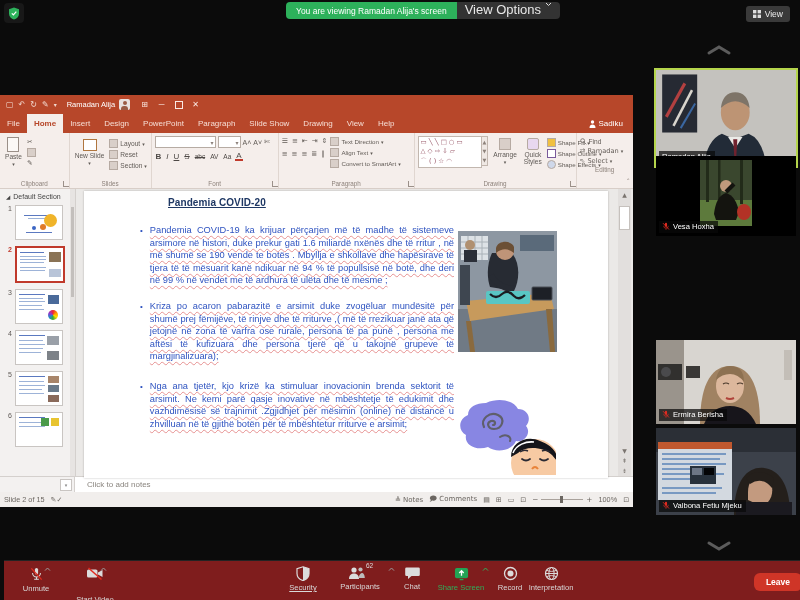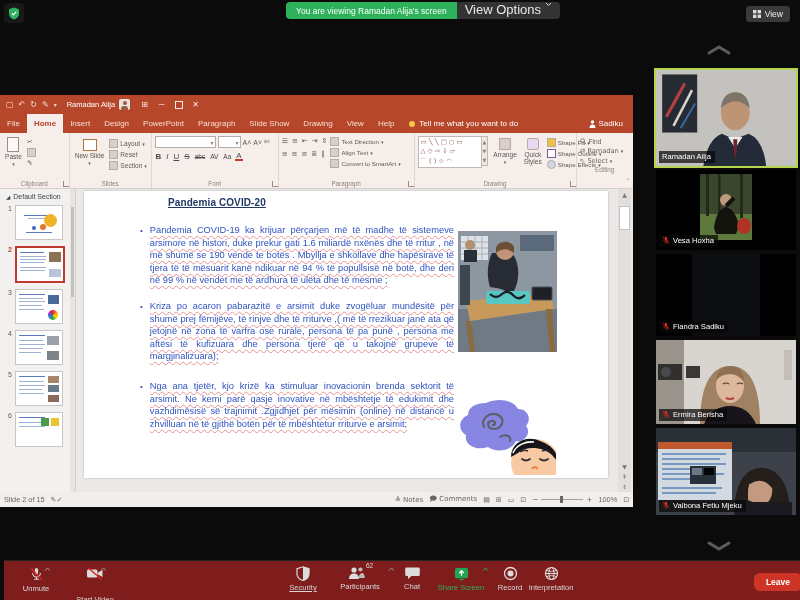--- a/index.html
+++ b/index.html
@@ -184,24 +184,20 @@
       <div class="tab">File</div>
       <div class="tab active">Home</div>
       <div class="tab">Insert</div>
       <div class="tab">Design</div>
       <div class="tab">PowerPoint</div>
       <div class="tab">Paragraph</div>
       <div class="tab">Slide Show</div>
       <div class="tab">Drawing</div>
       <div class="tab">View</div>
       <div class="tab">Help</div>
-      <div class="tellme">
-        <span class="bulb"></span>
-        <span>Tell me what you want to do</span>
-      </div>
       <div class="share-tab">
         <svg width="7" height="8" viewBox="0 0 7 8">
             <circle cx="3.5" cy="2" r="1.7" fill="#fff"></circle>
             <path d="M.5 8 C.5 5.6 2 4.6 3.5 4.6 C5 4.6 6.5 5.6 6.5 8 Z" fill="#fff"></path>
           </svg>
         <span>Sadiku</span>
       </div>
     </div>
 
     <div class="ribbon">
@@ -533,20 +529,26 @@
           <span class="vthumb"></span>
           <span class="vs-bottom g">
             <span>▼</span>
             <span>⇞</span>
             <span>⇟</span>
           </span>
         </div>
       </div>
     </div>
 
+    <div class="notes-bar">
+      <div class="notes-stub">
+          <span class="notes-drop g">▾</span>
+        </div>
+      <div class="notes-text">Click to add notes</div>
+    </div>
 
     <div class="statusbar">
       <span>Slide 2 of 15</span>
       <span class="g sb-ic">✎✓</span>
       <div class="sb-right">
         <span class="g sb-ic">≜ <span>Notes</span></span>
         <span class="g sb-ic">🗩 <span>Comments</span></span>
         <span class="g sb-ic">▤</span>
         <span class="g sb-ic">⊞</span>
         <span class="g sb-ic">▭</span>
@@ -579,21 +581,21 @@
       <ellipse cx="77" cy="38" rx="14" ry="16" fill="#bd9474"></ellipse>
       <path d="M63 34 Q65 20 77 20 Q89 20 91 34 Q84 28 77 28 Q70 28 63 34 Z" fill="#7e7468"></path>
       <polygon points="70,60 77,70 84,60" fill="#ebebe8"></polygon>
       <polygon points="75,62 79,62 78,78 76,78" fill="#70222e"></polygon>
     </svg>
     <span class="name-tag">
         <span>Ramadan Alija</span>
       </span>
   </div>
 
-  <div class="tile" style="top:170px;height:80px;">
+  <div class="tile" style="top:156px;height:80px;">
     <svg width="140" height="80" viewBox="0 0 140 80">
       <rect width="140" height="80" fill="#000"></rect>
       <rect x="44" y="4" width="52" height="66" fill="#3a472e"></rect>
       <rect x="44" y="44" width="52" height="26" fill="#5d7a3c"></rect>
       <rect x="50" y="4" width="3" height="42" fill="#222b19"></rect>
       <rect x="62" y="4" width="2.5" height="40" fill="#222b19"></rect>
       <rect x="84" y="4" width="3" height="44" fill="#222b19"></rect>
       <circle cx="70" cy="30" r="6" fill="#c09a7c"></circle>
       <path d="M58 58 Q60 40 70 37 Q80 40 83 56 L80 64 L60 64 Z" fill="#14140f"></path>
       <path d="M78 28 L70 36" stroke="#14140f" stroke-width="4"></path>
@@ -603,35 +605,20 @@
       <svg width="8" height="9" viewBox="0 0 12 13">
           <rect x="4.4" y="1" width="3.2" height="6" rx="1.6" fill="#e02b20"></rect>
           <path d="M2.5 5.5 a3.5 3.5 0 0 0 7 0" stroke="#e02b20" fill="none"></path>
           <line x1="6" y1="9.2" x2="6" y2="11.5" stroke="#e02b20"></line>
           <line x1="1.5" y1="1.5" x2="10.5" y2="11" stroke="#e02b20" stroke-width="1.3"></line>
         </svg>
       <span>Vesa Hoxha</span>
       </span>
   </div>
 
-  <div class="tile" style="top:254px;height:82px;">
-    <svg width="140" height="82" viewBox="0 0 140 82">
-      <rect width="140" height="82" fill="#000"></rect>
-      <rect x="36" y="0" width="68" height="82" fill="#0c0e11"></rect>
-    </svg>
-    <span class="name-tag">
-      <svg width="8" height="9" viewBox="0 0 12 13">
-          <rect x="4.4" y="1" width="3.2" height="6" rx="1.6" fill="#e02b20"></rect>
-          <path d="M2.5 5.5 a3.5 3.5 0 0 0 7 0" stroke="#e02b20" fill="none"></path>
-          <line x1="6" y1="9.2" x2="6" y2="11.5" stroke="#e02b20"></line>
-          <line x1="1.5" y1="1.5" x2="10.5" y2="11" stroke="#e02b20" stroke-width="1.3"></line>
-        </svg>
-      <span>Flandra Sadiku</span>
-      </span>
-  </div>
 
   <div class="tile" style="top:428px;height:87px;">
     <svg width="140" height="87" viewBox="0 0 140 87">
       <rect width="140" height="87" fill="#3c414a"></rect>
       <rect x="0" y="0" width="140" height="24" fill="#2b2f36"></rect>
       <rect x="2" y="14" width="74" height="58" fill="#d3d9e0"></rect>
       <rect x="2" y="14" width="74" height="7" fill="#c0582f"></rect>
       <path d="M6 26 H70 M6 31 H64 M6 36 H70 M6 41 H58 M6 46 H68 M6 51 H50 M6 60 H66 M6 65 H60" stroke="#5b84b8" stroke-width="1.6"></path>
       <rect x="34" y="38" width="26" height="18" fill="#27313c"></rect>
       <rect x="36" y="40" width="10" height="7" fill="#6c7686"></rect>

